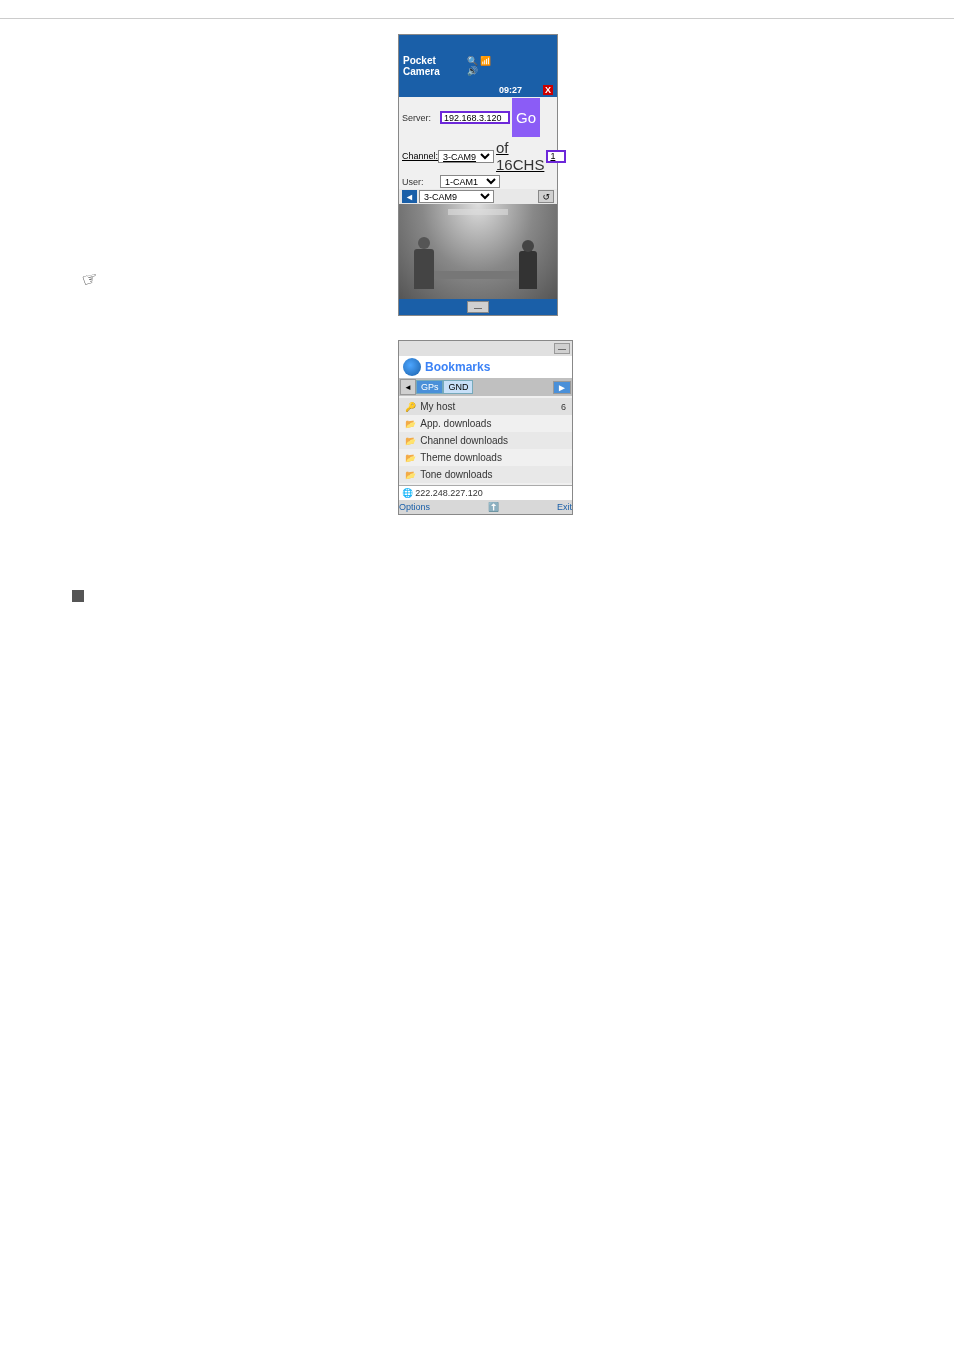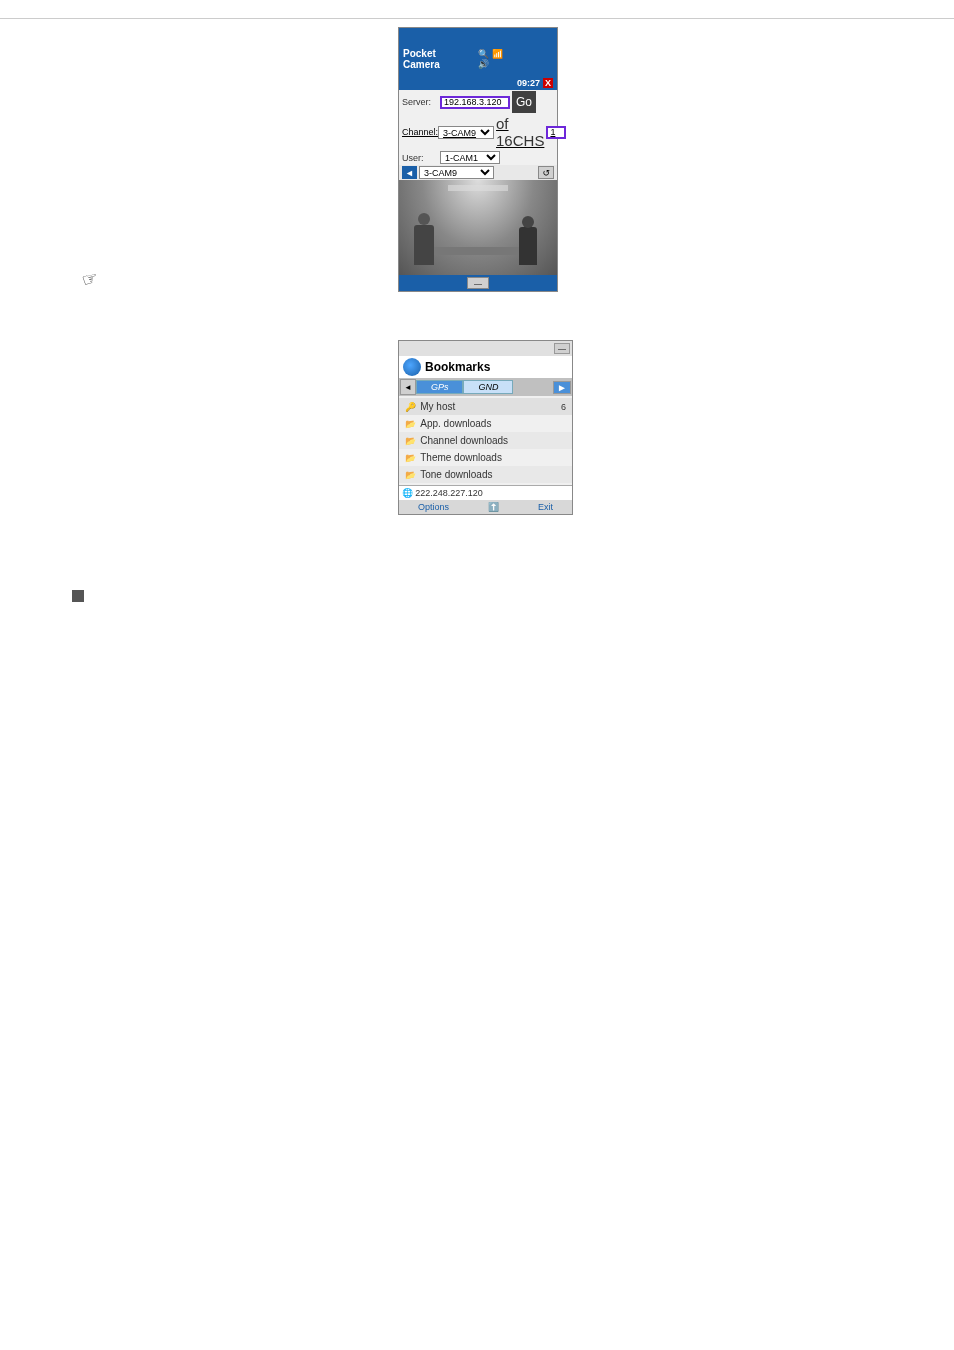--- a/index.html
+++ b/index.html
@@ -19,21 +19,21 @@
       top: 18px;
       left: 0;
       right: 0;
       height: 1px;
       background: #cccccc;
     }
 
     
     .pocket-camera {
       position: absolute;
-      top: 27px;
+      top: 34px;
       left: 398px;
       width: 160px;
       background: #fff;
       border: 1px solid #888;
     }
 
     .pc-titlebar {
       background: #1a5fa8;
       color: #fff;
       font-size: 10px;
@@ -97,24 +97,24 @@
 
     .pc-select {
       font-size: 9px;
       border: 1px solid #888;
       height: 13px;
       background: #fff;
       width: 60px;
     }
 
     .pc-go-btn {
-      background: #404040;
+      background: #8b5cf6;
       color: #fff;
-      font-size: 12px;
-      padding: 4px 4px;
+      font-size: 15px;
+      padding: 11px 4px;
       cursor: pointer;
       border: none;
       margin-left: 2px;
     }
 
     .pc-channel-row {
       display: flex;
       align-items: center;
       padding: 1px 3px;
       font-size: 9px;
@@ -299,21 +299,21 @@
       width: 18px;
       height: 18px;
       border-radius: 50%;
       background: radial-gradient(circle at 40% 40%, #4da6ff, #1a5fa8);
       flex-shrink: 0;
     }
 
     .bm-title {
       font-size: 12px;
       font-weight: bold;
-      color: #000000;
+      color: #3b82f6;
     }
 
     .bm-tabs {
       display: flex;
       align-items: center;
       background: #c0c0c0;
       padding: 1px;
     }
 
     .bm-left-icon {
@@ -322,28 +322,27 @@
       font-size: 8px;
       padding: 0 3px;
       cursor: pointer;
       height: 16px;
       display: flex;
       align-items: center;
     }
 
     .bm-tab {
       font-size: 9px;
-      padding: 1px 14px;
+      padding: 1px 4px;
       background: #c8e0f8;
       border: 1px solid #7ab;
       cursor: pointer;
       color: #000;
       display: flex;
       align-items: center;
-      font-style: italic;
     }
 
     .bm-tab-active {
       background: #4a90d9;
       color: #fff;
     }
 
     .bm-tab-right {
       margin-left: auto;
       background: #4a90d9;
@@ -407,21 +406,21 @@
       outline: none;
       background: transparent;
       flex: 1;
       color: #333;
     }
 
     .bm-footer {
       display: flex;
       align-items: center;
       justify-content: space-between;
-      padding: 2px 19px;
+      padding: 2px 0;
       background: #d8d8d8;
     }
 
     .bm-footer-btn {
       font-size: 9px;
       color: #1a5fa8;
       cursor: pointer;
     }
 
     .bm-footer-mid {
@@ -443,21 +442,21 @@
 
 <div class="top-rule"></div>
 
 <div class="pocket-camera">
 
   <div class="pc-titlebar">
     <div class="pc-titlebar-left">
       <span class="pc-title-text">Pocket Camera</span>
       <span class="pc-title-icons">🔍 📶 🔊</span>
     </div>
-    <div style="display:flex;align-items:flex-end;gap:3px;margin-top:48px;">
+    <div style="display:flex;align-items:flex-end;gap:21px;margin-top:48px;">
       <span style="font-size:9px;">09:27</span>
       <span class="pc-close-btn">X</span>
     </div>
   </div>
 
   <div class="pc-form-row">
     <label>Server:</label>
     <input class="pc-input pc-input-wide" type="text" value="192.168.3.120" style="">
     <button class="pc-go-btn">Go</button>
   </div>

